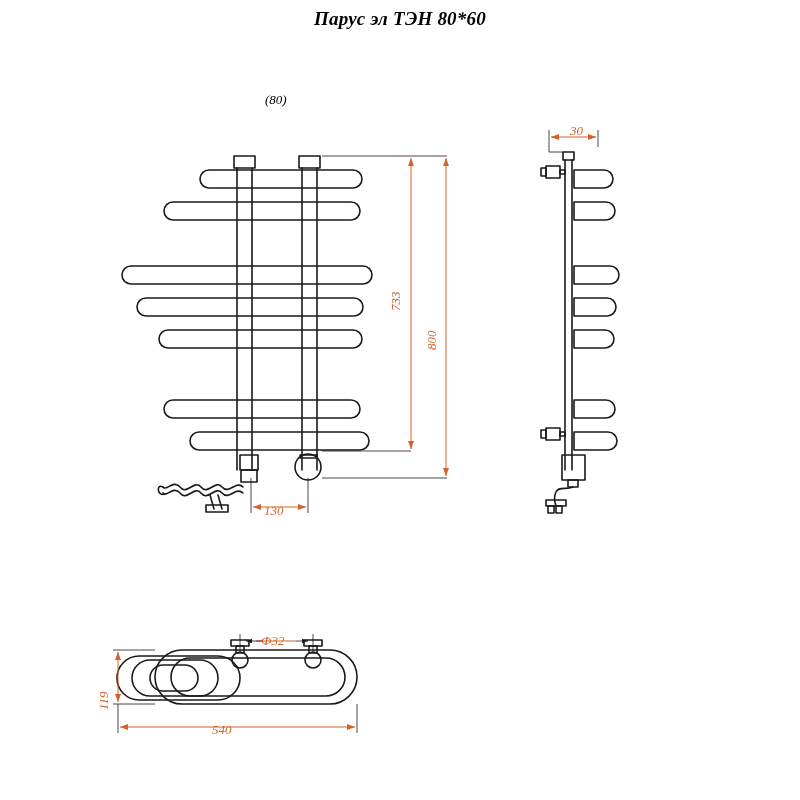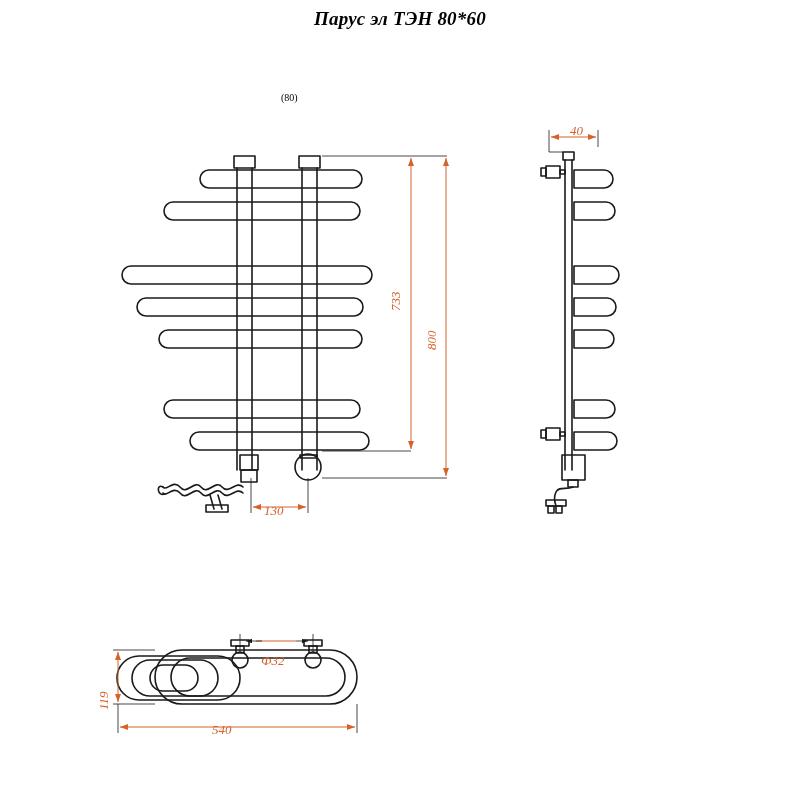--- a/index.html
+++ b/index.html
@@ -42,24 +42,24 @@
     color: #d4622a;
     white-space: nowrap;
   }
   .dim-label.vert {
     transform-origin: left bottom;
     transform: rotate(-90deg);
   }
   .note-label {
     position: absolute;
     font-family: "Liberation Serif", serif;
-    font-size: 10px;
+    font-style: italic;
+    font-size: 13px;
     color: #000;
     white-space: nowrap;
-    margin-left: 16px;
   }
   svg { display: block; }
 </style>
 </head>
 <body>
 
 <div id="drawing-root">
 
   <div class="title">Парус эл ТЭН 80*60</div>
 
@@ -218,21 +218,21 @@
   </svg>
 
   <div class="note-label" style="left:265px; top:92px;">(80)</div>
 
   <div class="dim-label vert" style="left:404px; top:295px;">733</div>
 
   <div class="dim-label vert" style="left:440px; top:334px;">800</div>
 
   <div class="dim-label" style="left:264px; top:503px;">130</div>
 
-  <div class="dim-label" style="left:570px; top:123px;">40</div>
+  <div class="dim-label" style="left:570px; top:123px;">30</div>
 
   <div class="dim-label vert" style="left:112px; top:694px;">119</div>
 
   <div class="dim-label" style="left:212px; top:722px;">540</div>
 
-  <div class="dim-label" style="left:261px; top:653px;text-align:right;">Ф32</div>
+  <div class="dim-label" style="left:261px; top:633px;text-align:right;">Ф32</div>
 
 </div>
 
 </body></html>

